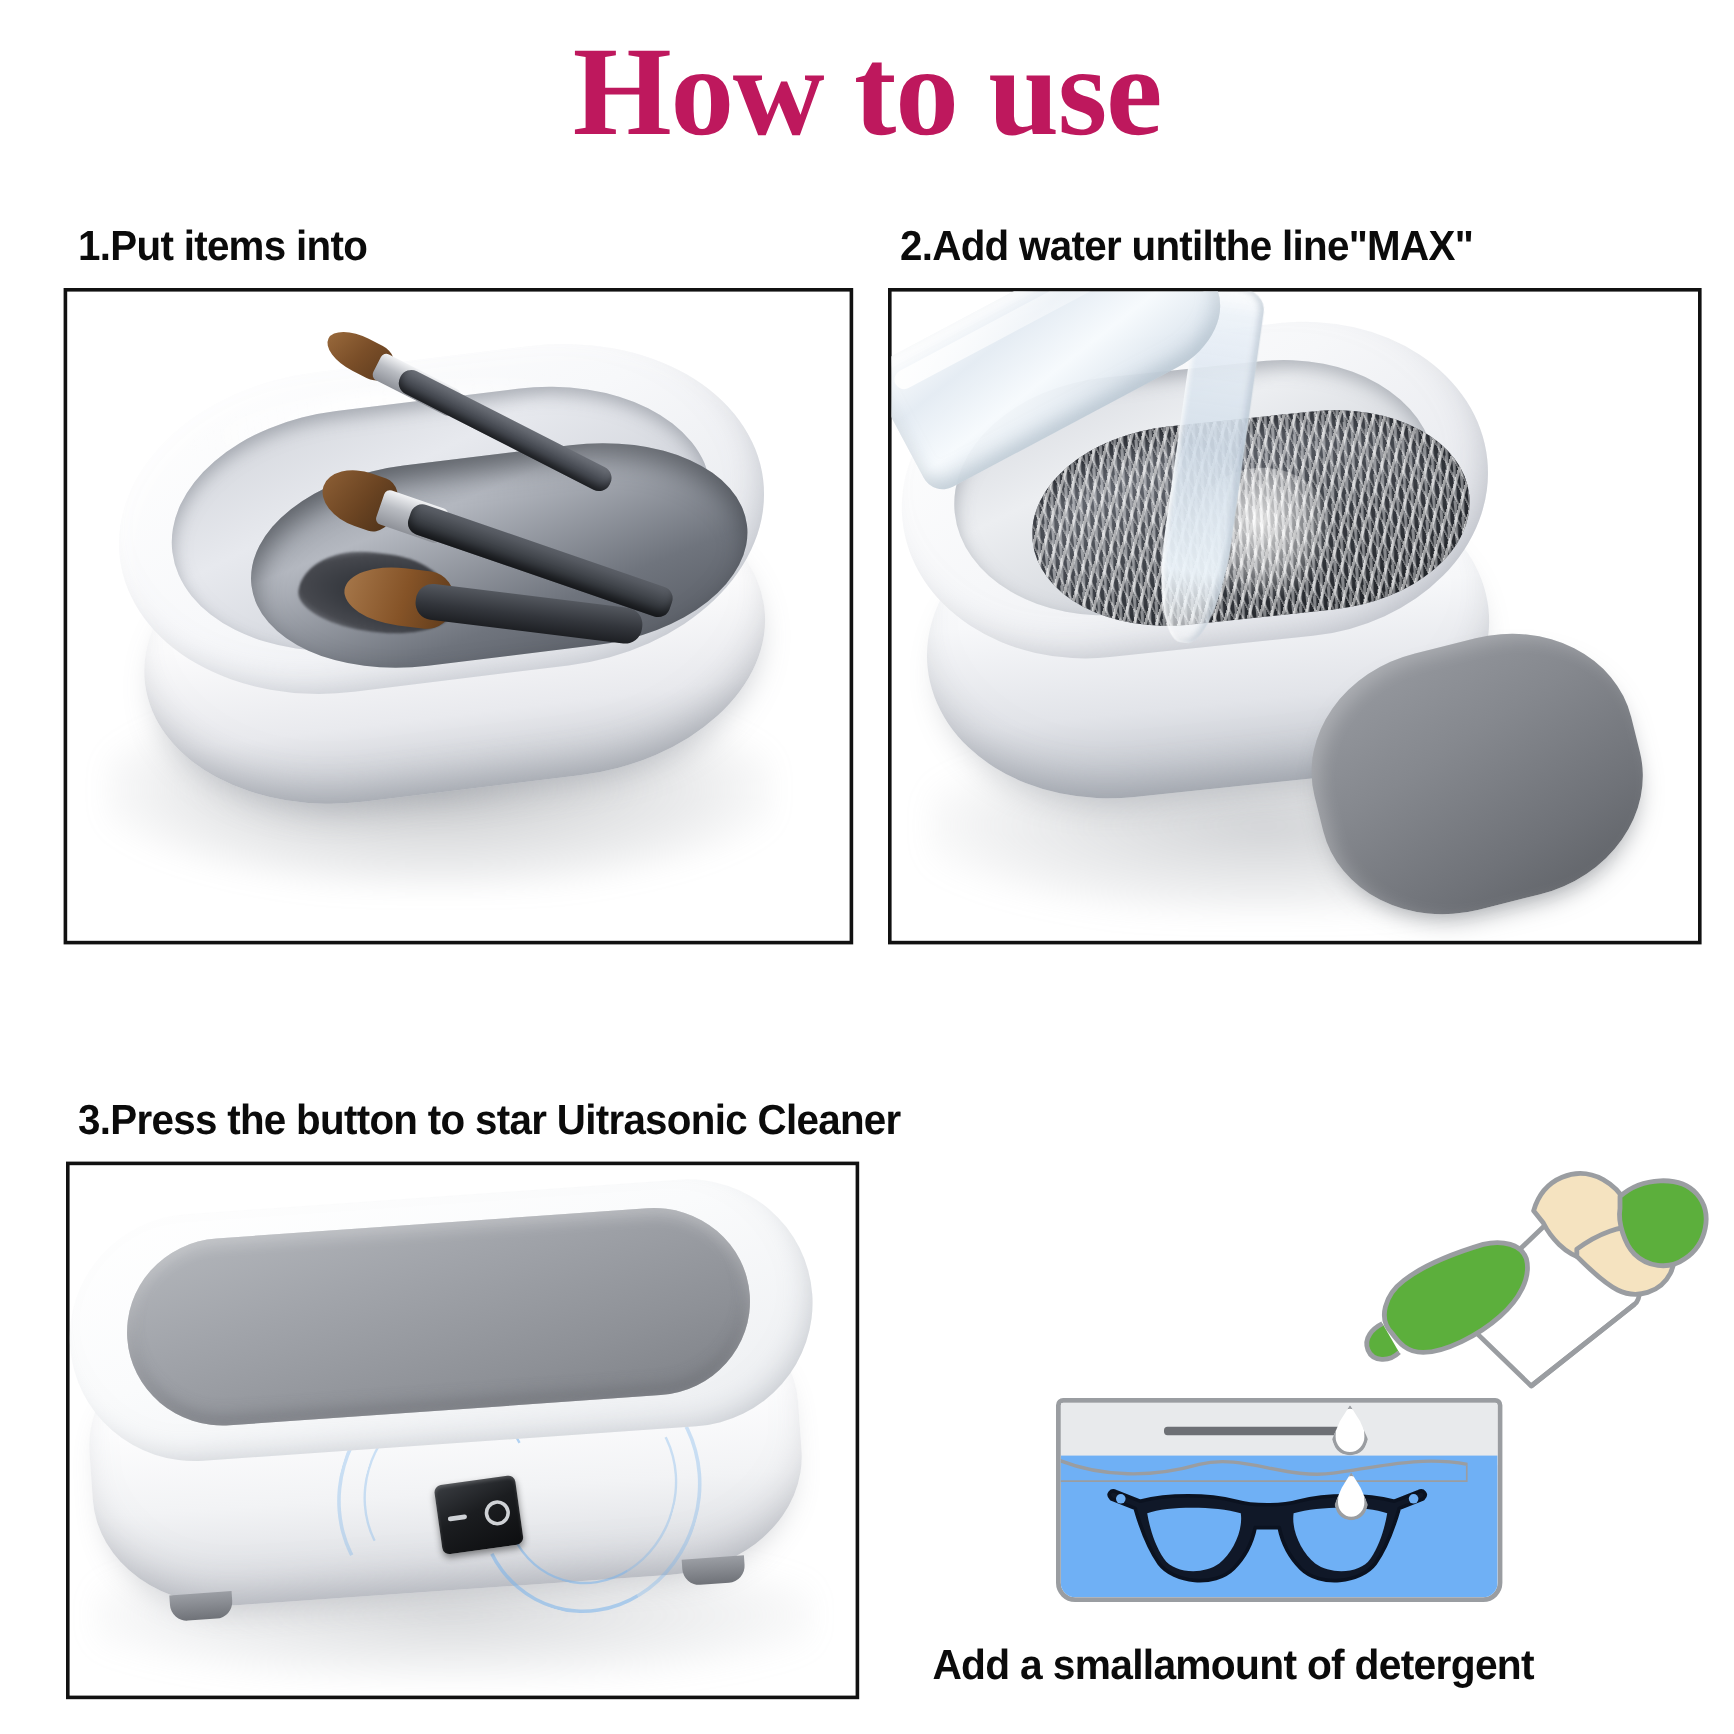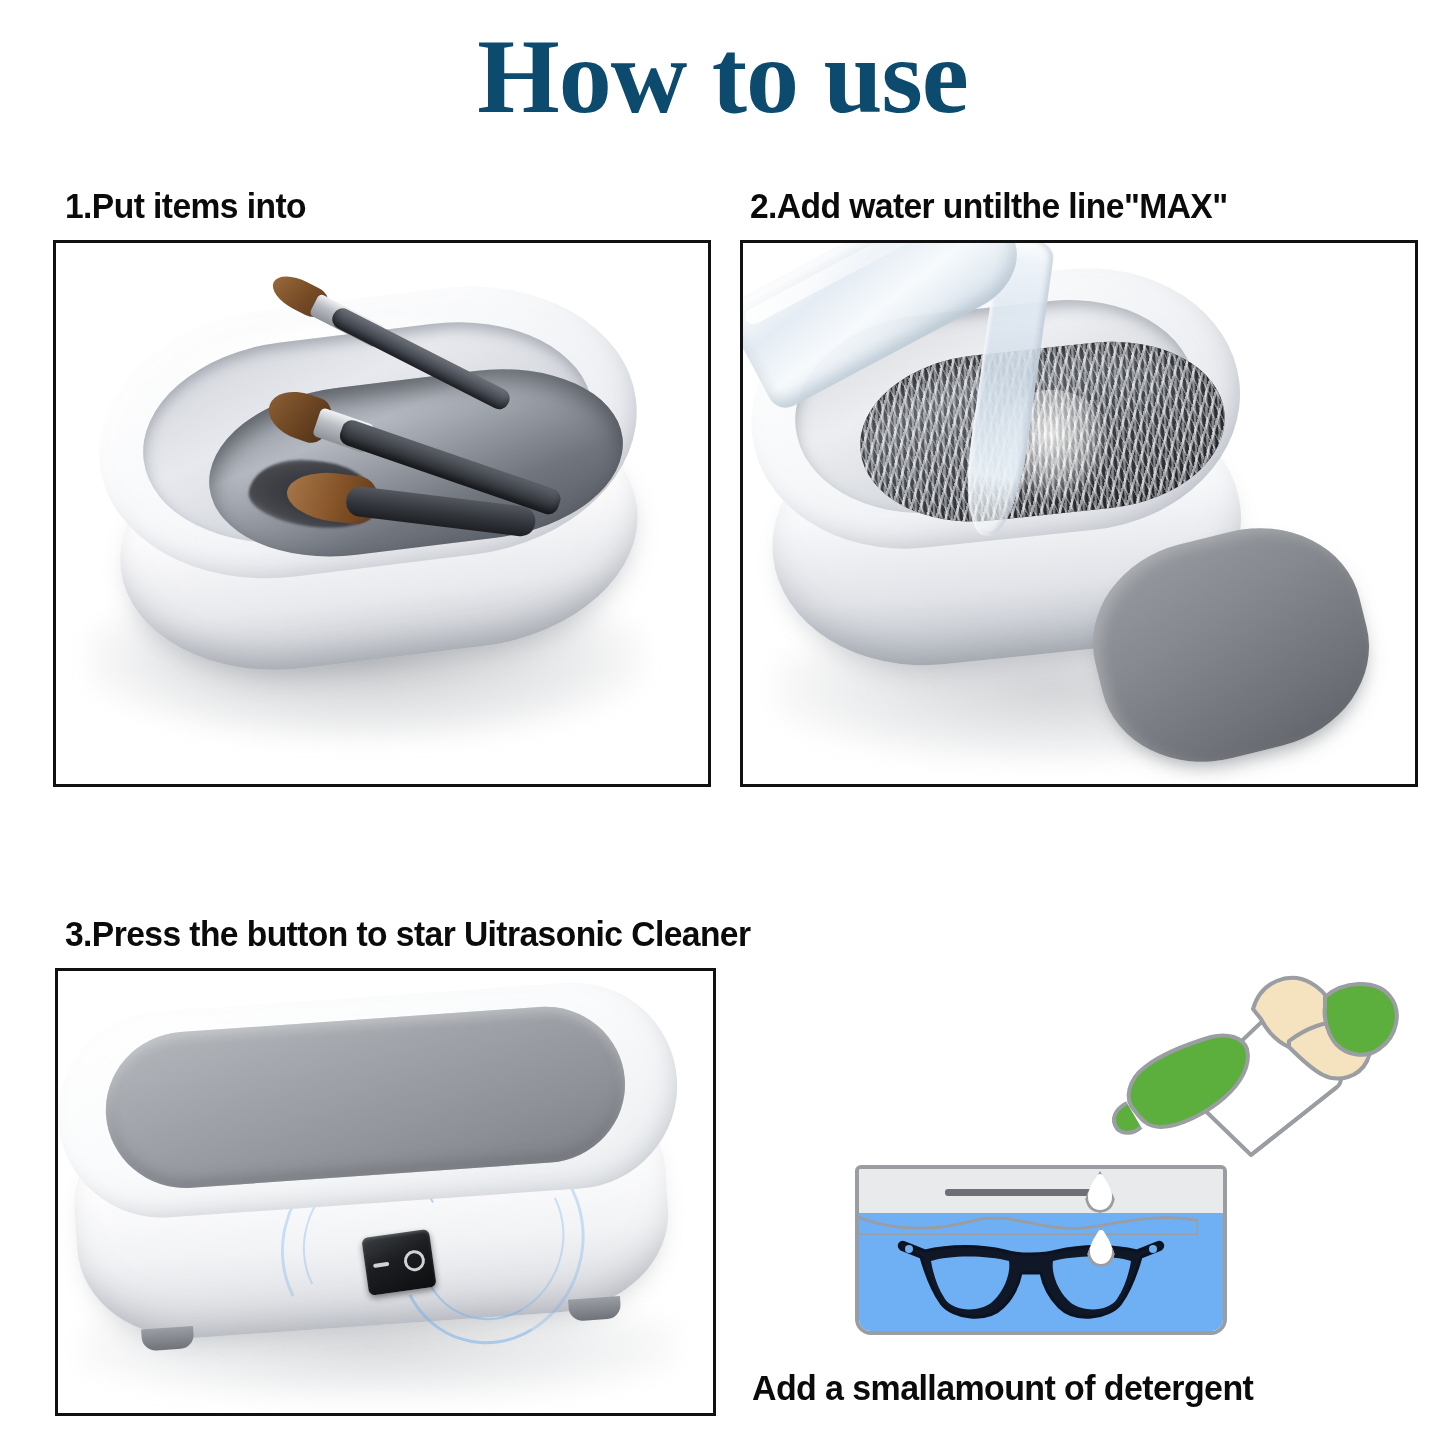--- a/index.html
+++ b/index.html
@@ -27,21 +27,21 @@
     position: absolute;
     left: 0;
     top: 24px;
     width: 1445px;
     text-align: center;
     font-family: "Liberation Serif", "DejaVu Serif", serif;
     font-weight: bold;
     font-size: 106px;
     line-height: 1;
     letter-spacing: -1px;
-    color: #0c4a6e;
+    color: #be185d;
     white-space: nowrap;
   }
 
   
   .step-label {
     position: absolute;
     font-family: "Liberation Sans", sans-serif;
     font-weight: bold;
     font-size: 35px;
     line-height: 1;
@@ -342,21 +342,21 @@
     width: 16px; height: 4px; border-radius: 2px;
     background: #cfd2d6;
   }
   .sw-circle {
     width: 15px; height: 15px; border-radius: 50%;
     border: 3px solid #cfd2d6;
   }
 
   
   #illus {
-    position: absolute; left: 845px; top: 975px; width: 565px; height: 390px;
+    position: absolute; left: 870px; top: 975px; width: 565px; height: 390px;
   }
   .ill-tank {
     position: absolute; left: 10px; top: 190px; width: 372px; height: 170px;
     border: 4px solid #9a9da1;
     border-top: 4px solid #9a9da1;
     border-radius: 6px 6px 16px 16px;
     background: #ffffff;
     overflow: hidden;
     box-sizing: border-box;
   }

